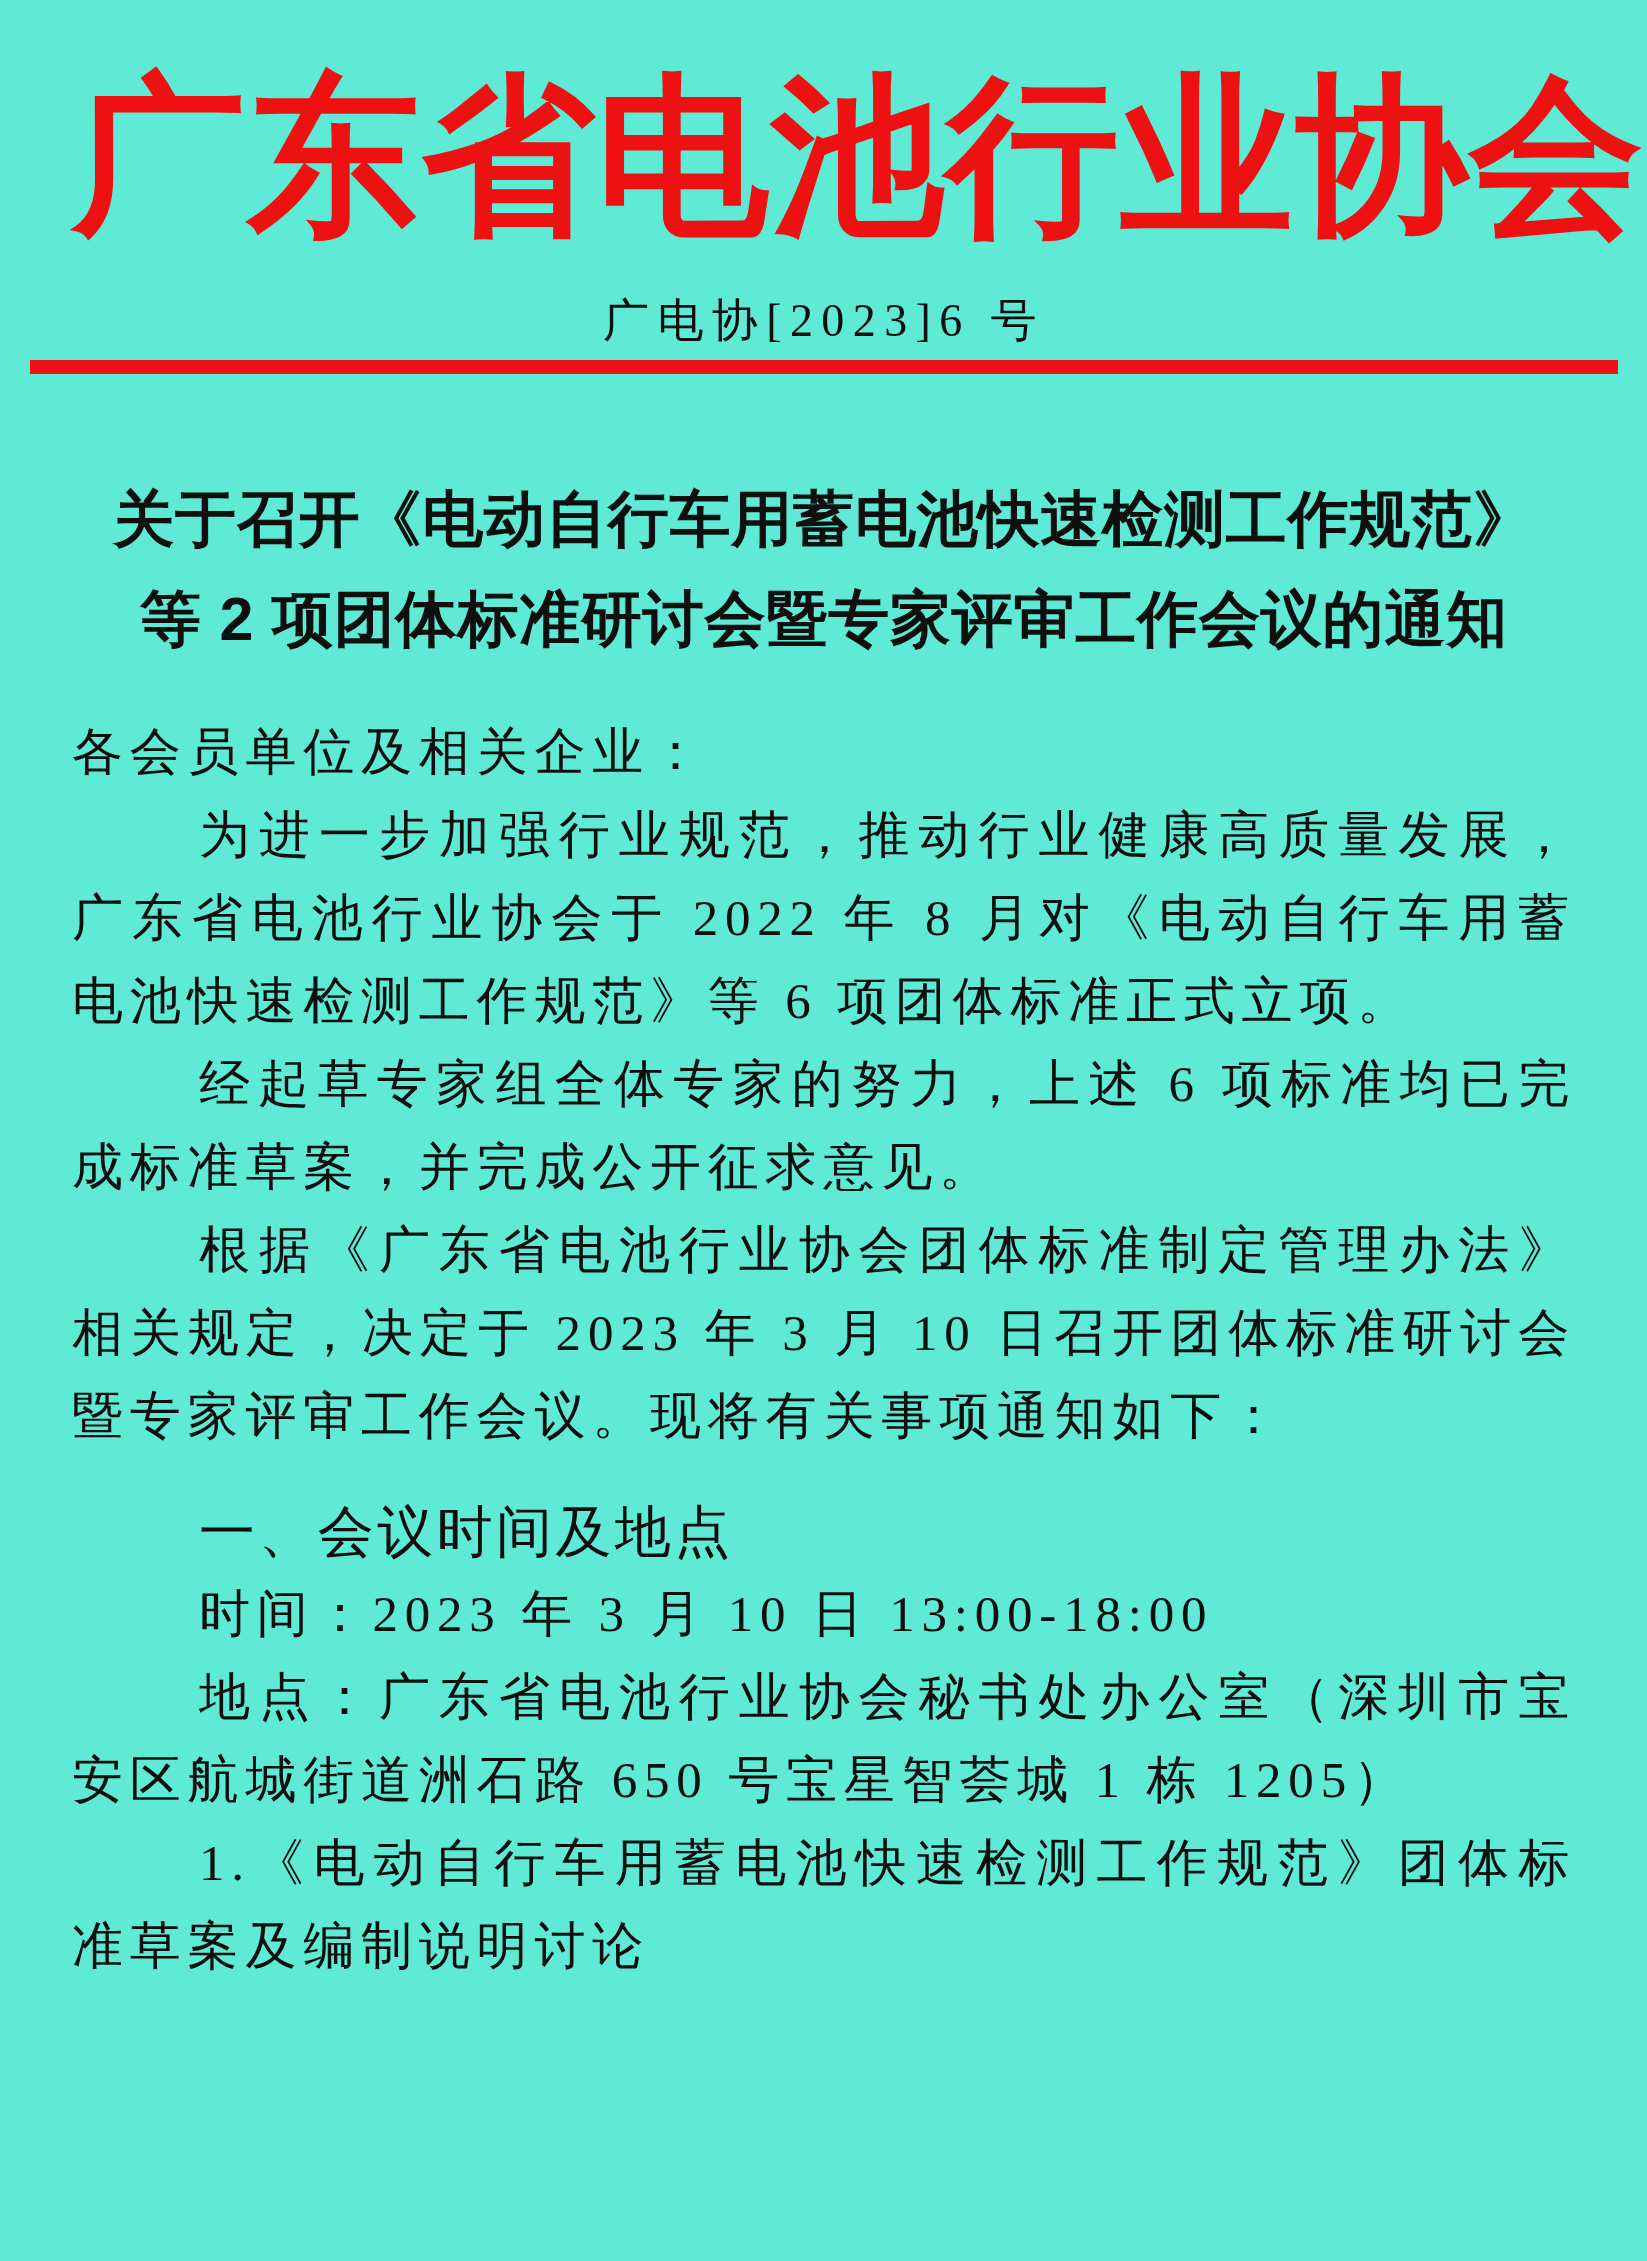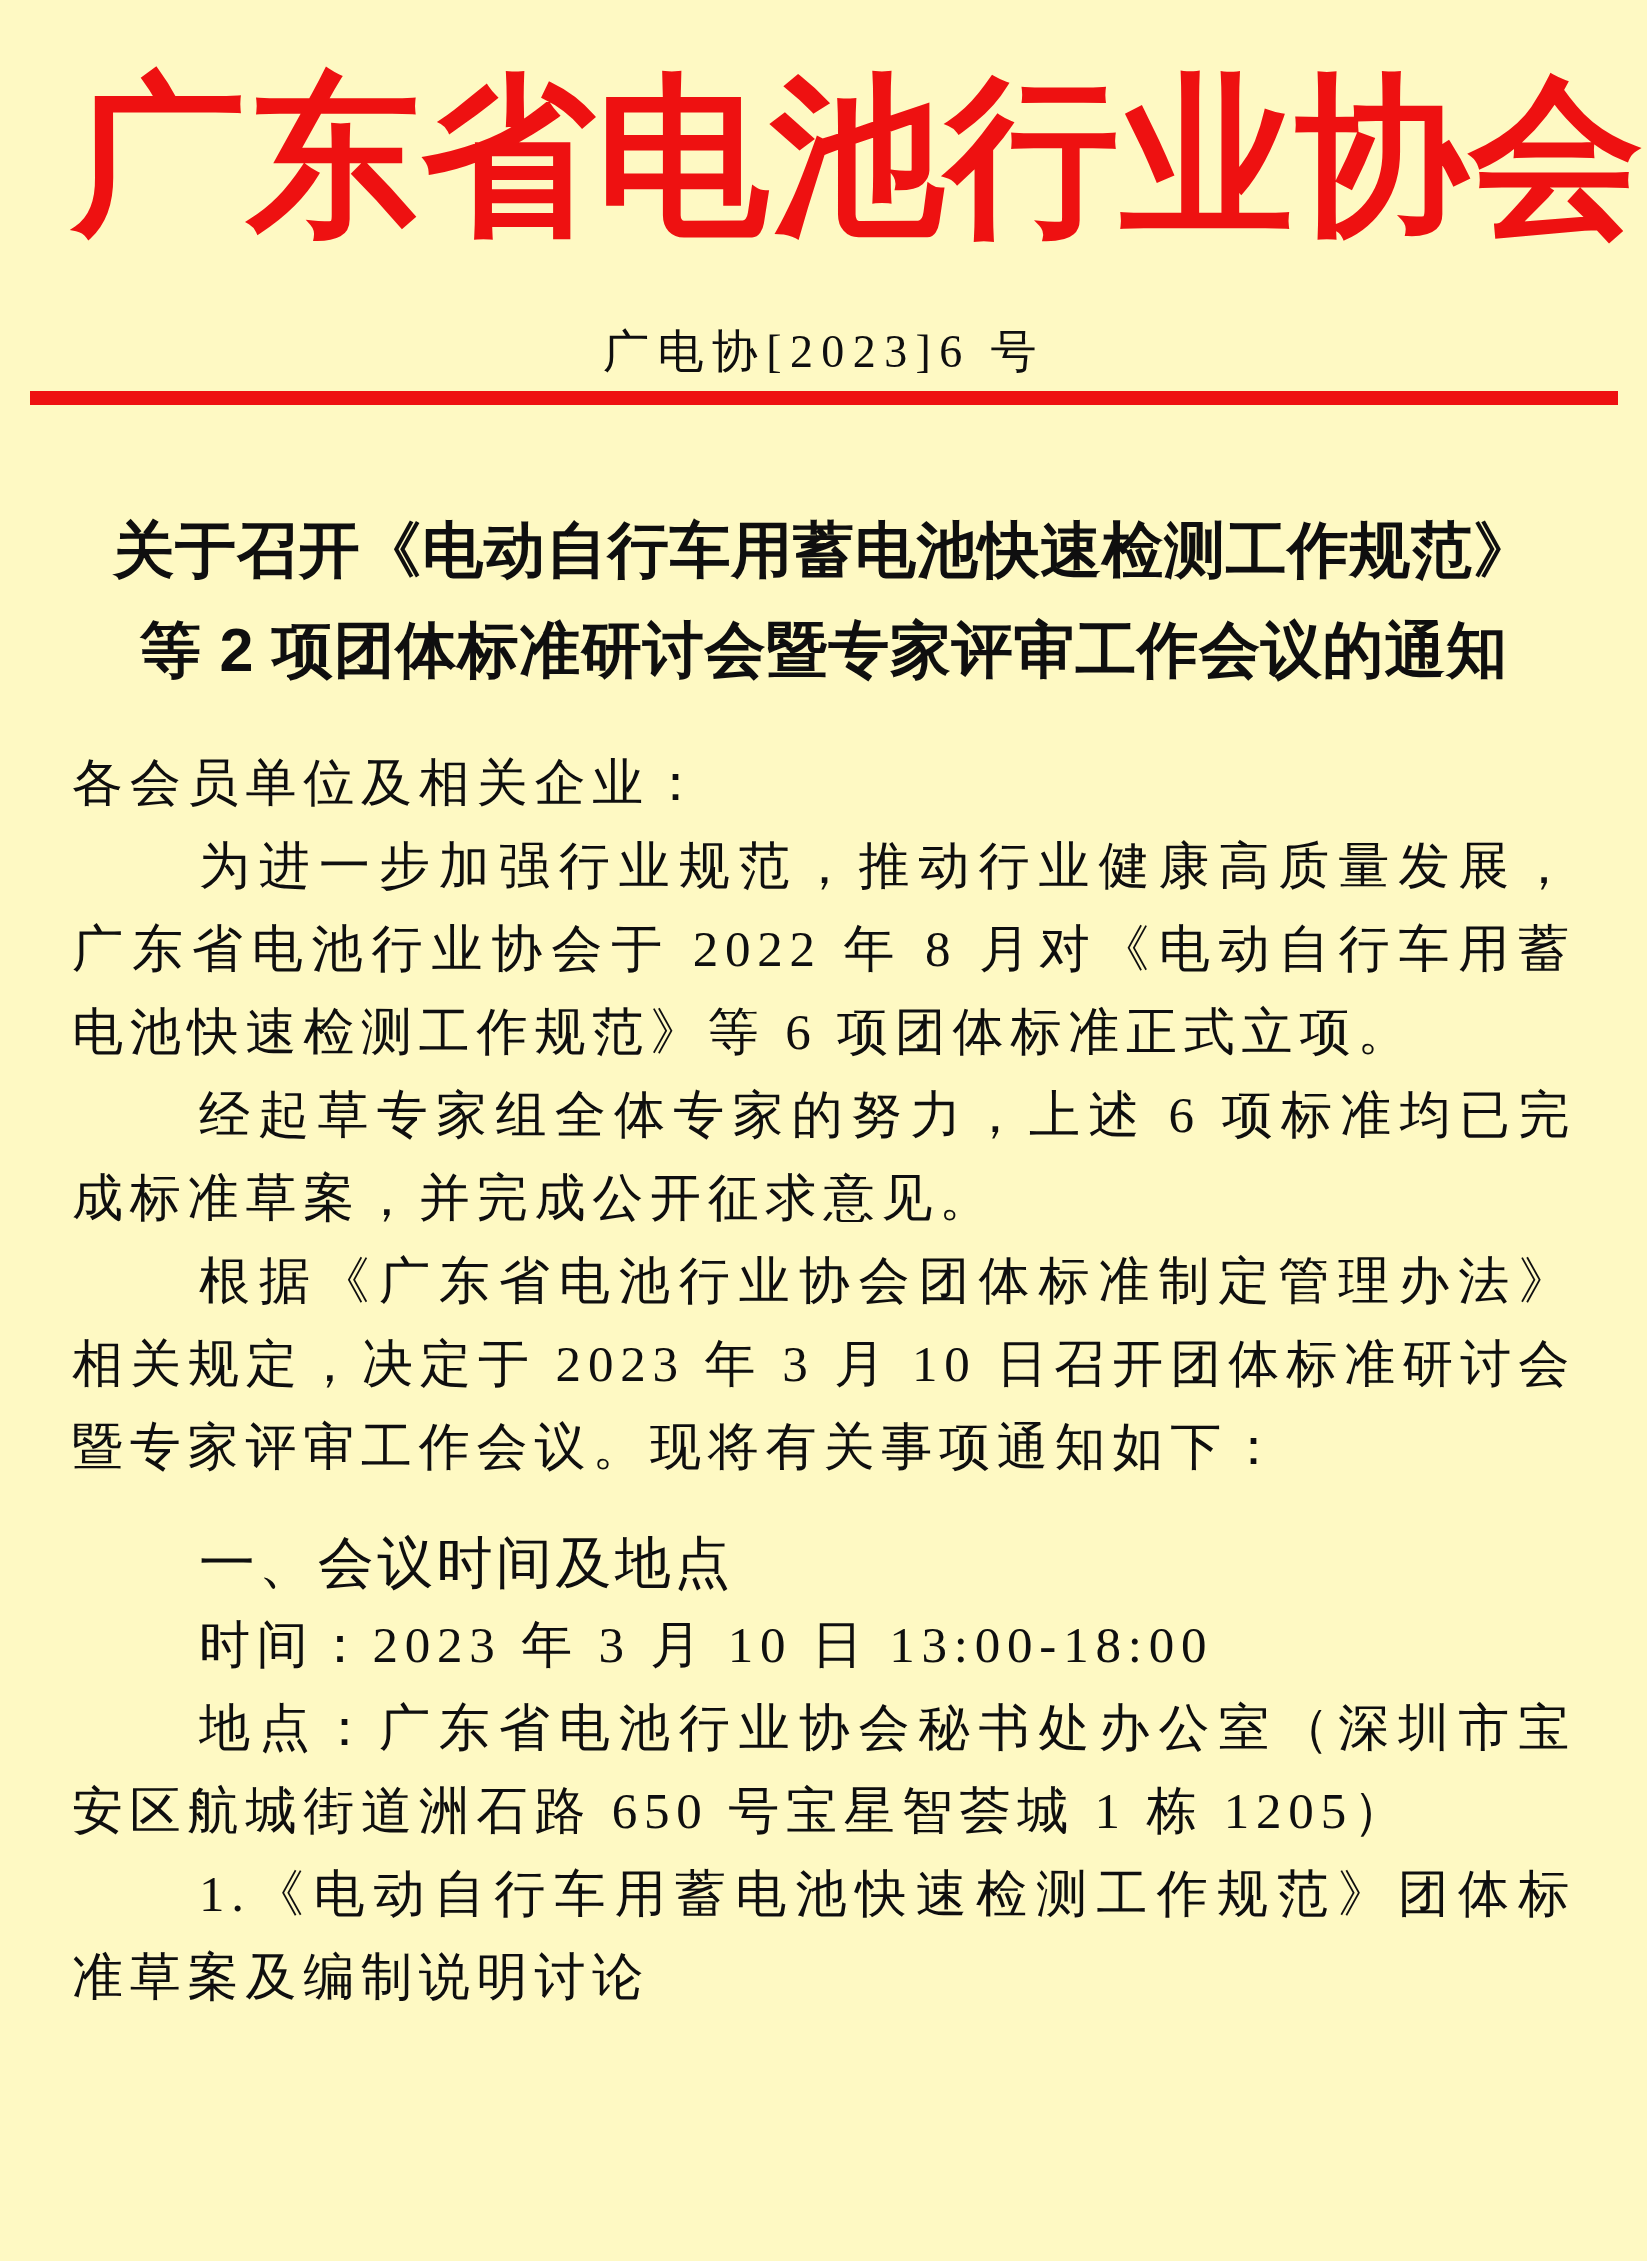--- a/index.html
+++ b/index.html
@@ -4,32 +4,32 @@
 <style>
   html,body{
     margin:0;padding:0;background:#ffffff;
   }
   body{
     width:1648px;height:2261px;overflow:hidden;
     font-family:"Liberation Serif","DejaVu Serif",serif;
   }
   .page{
     position:relative;width:1648px;height:2261px;box-sizing:border-box;
-    padding:0 72px;background:#fef9c3;color:#0f0f0f;overflow:hidden;
+    padding:0 72px;background:#5eead4;color:#0f0f0f;overflow:hidden;
   }
   
   .org-title{
     margin:49px 0 0;
     font-family:"Liberation Sans","DejaVu Sans",sans-serif;
     font-weight:900;
     font-size:173px;line-height:215px;
     text-align:center;letter-spacing:1.7px;white-space:nowrap;
   }
   .doc-no{
-    margin:63px 0 0;
+    margin:32px 0 0;
     font-size:46px;line-height:49px;
     text-align:center;letter-spacing:8.4px;
   }
   .red-rule{
     margin:15px -42px 0;height:14.4px;border:none;
   }
   
   .notice-title{
     margin:95px 0 0;
     font-family:"Liberation Sans","DejaVu Sans",sans-serif;

